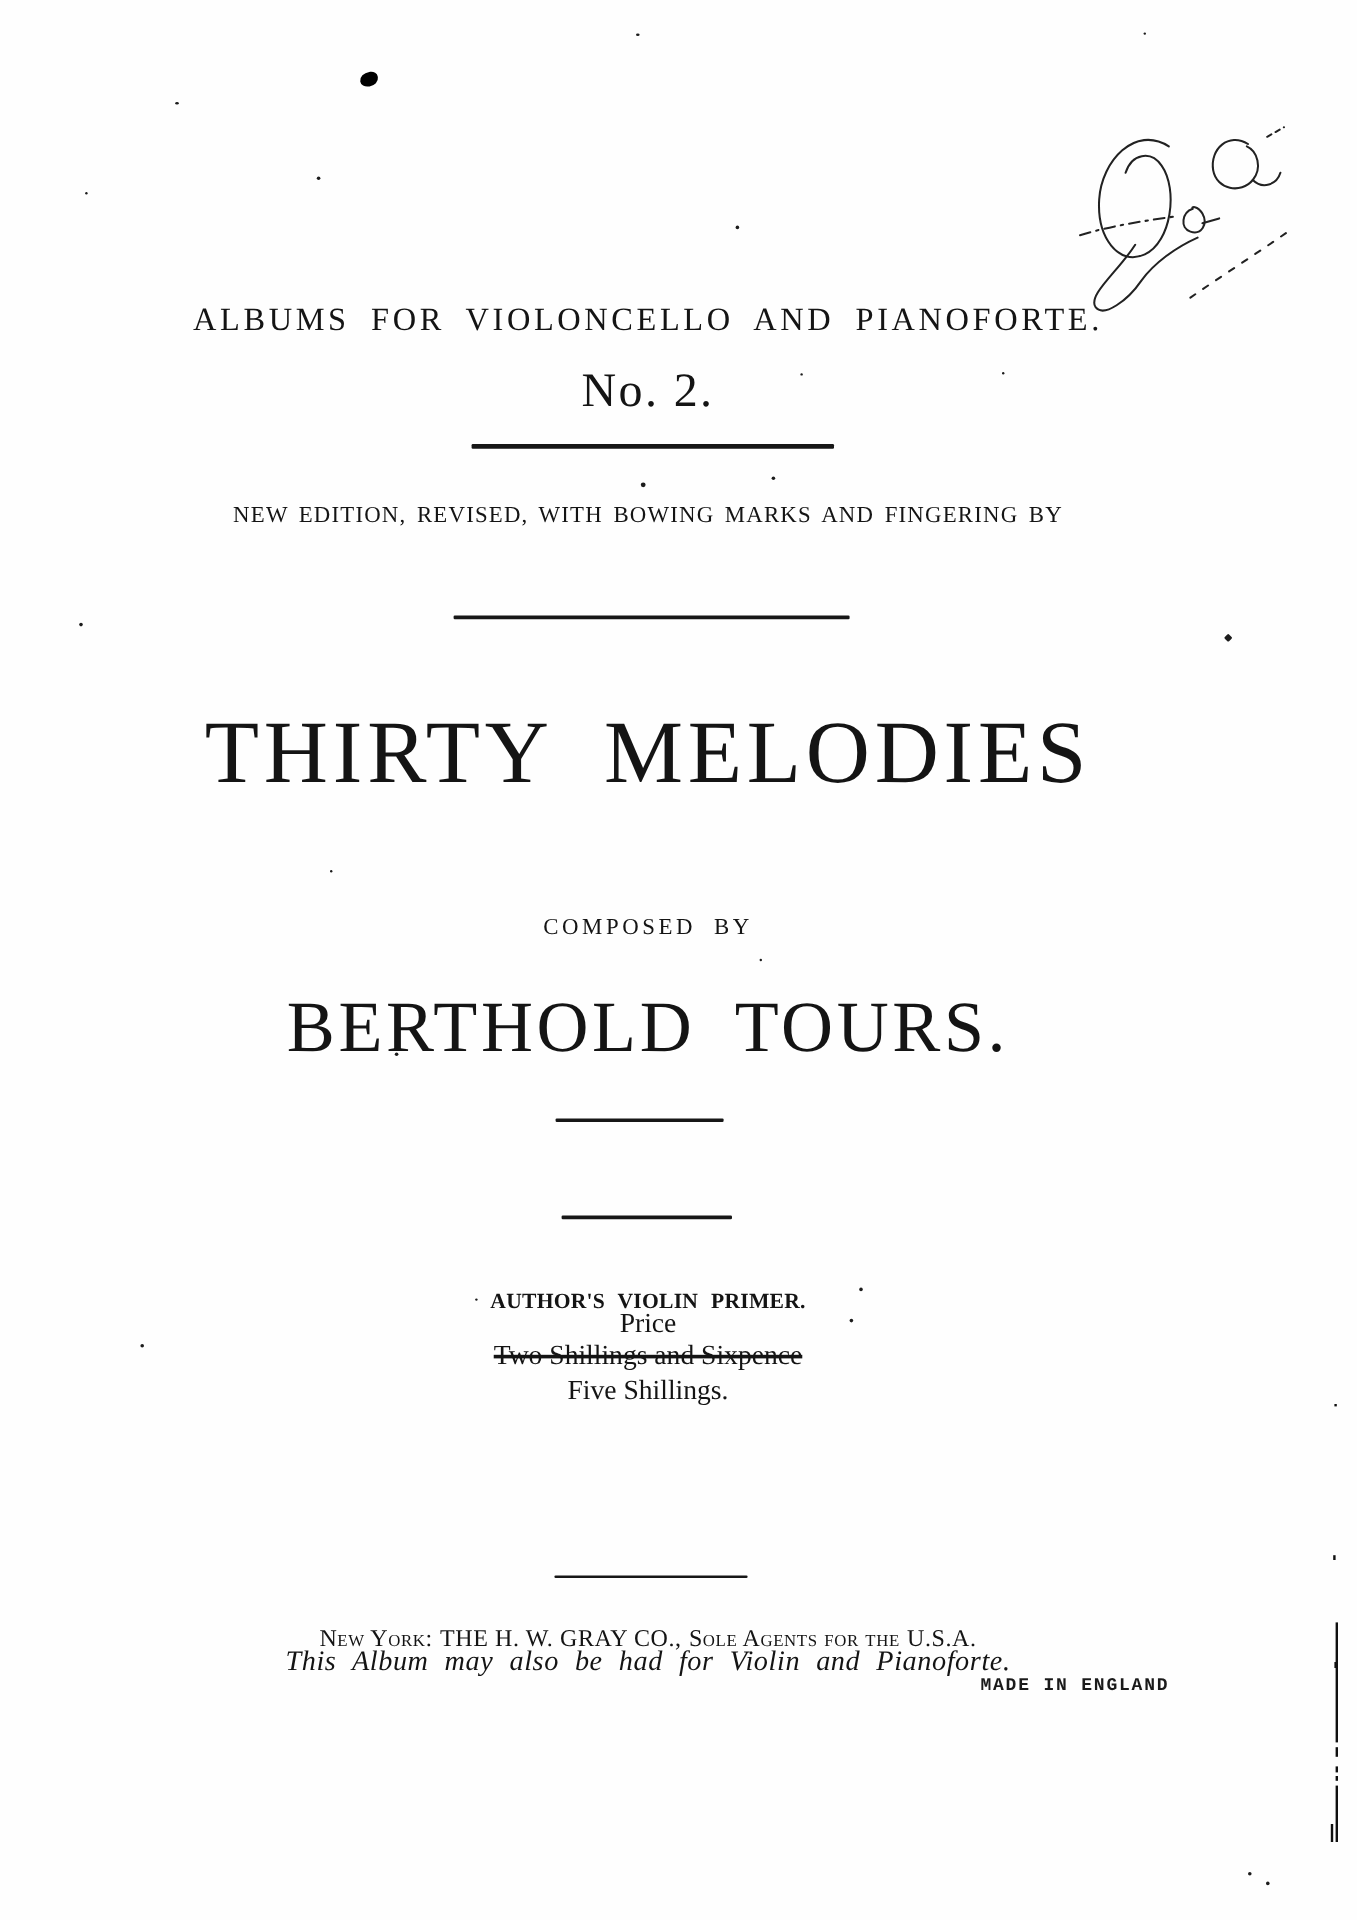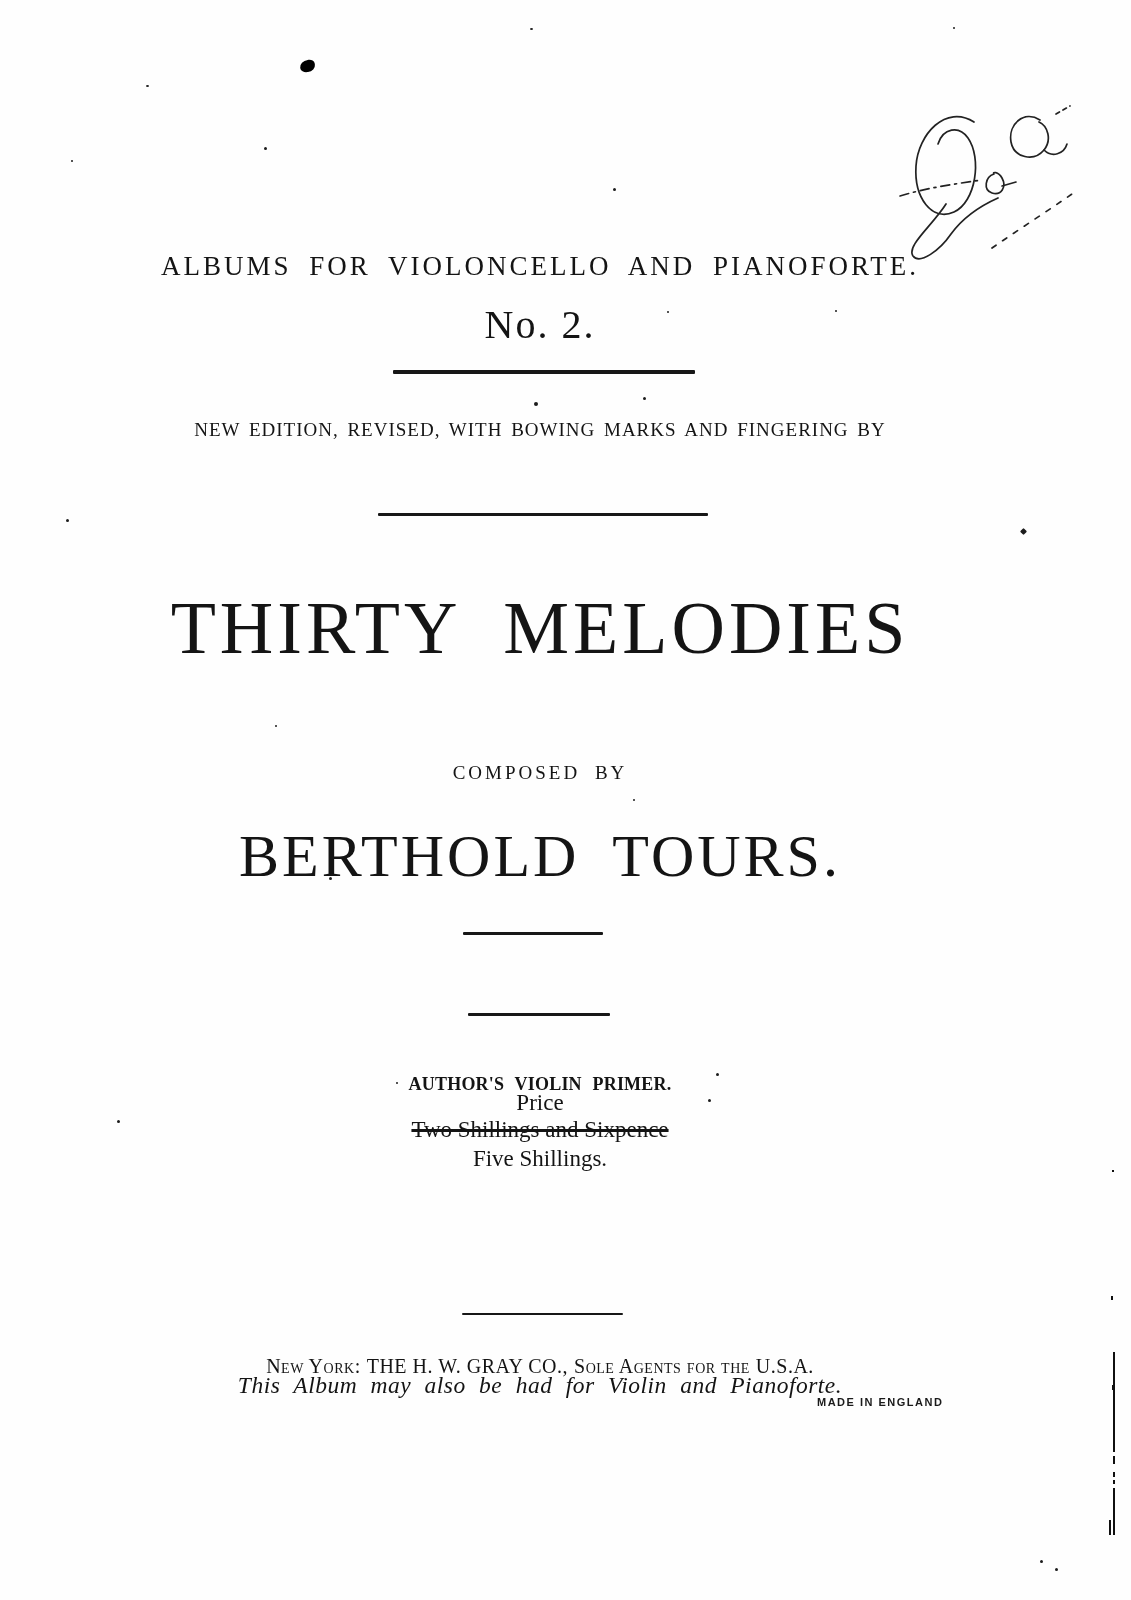--- a/index.html
+++ b/index.html
@@ -22,22 +22,22 @@
   .strike{text-decoration:line-through;text-decoration-thickness:2.5px;padding:0 13px;}
   .price-new{top:1147px;font-size:23px;}
   .imprint-london{top:1250px;font-size:22px;}
   .imprint-london .sc{font-variant:small-caps;letter-spacing:1px;}
   .imprint-london .pub{font-size:28.5px;letter-spacing:1px;}
   .imprint-london span{margin:0 5px;}
   .imprint-ny{top:1356px;font-size:20px;letter-spacing:0.5px;}
   .imprint-ny span{margin:0 3px;}
   .sc{font-variant:small-caps;}
   .avail-note{top:1374px;font-size:23.5px;font-style:italic;letter-spacing:0.5px;word-spacing:7px;}
-  .made-in{position:absolute;left:817px;top:1396px;font-family:Liberation Sans, sans-serif;
-           font-size:11px;font-weight:bold;letter-spacing:1.5px;color:#1a1a1a;}
+  .made-in{position:absolute;left:817px;top:1396px;font-family:Liberation Mono, monospace;
+           font-size:15px;font-weight:bold;letter-spacing:1.5px;color:#1a1a1a;}
   .rule{position:absolute;background:#171717;border-radius:1px;}
   .edge{position:absolute;background:#101010;}
   .speck{position:absolute;background:#1c1c1c;border-radius:50%;}
   .diamond{border-radius:1px;transform:rotate(45deg);}
   .blot{position:absolute;left:300px;top:60px;width:15px;height:12px;background:#000;
         border-radius:60% 40% 55% 45%;transform:rotate(-8deg);}
   .signature{position:absolute;left:888px;top:100px;}
 </style>
 </head>
 <body>

